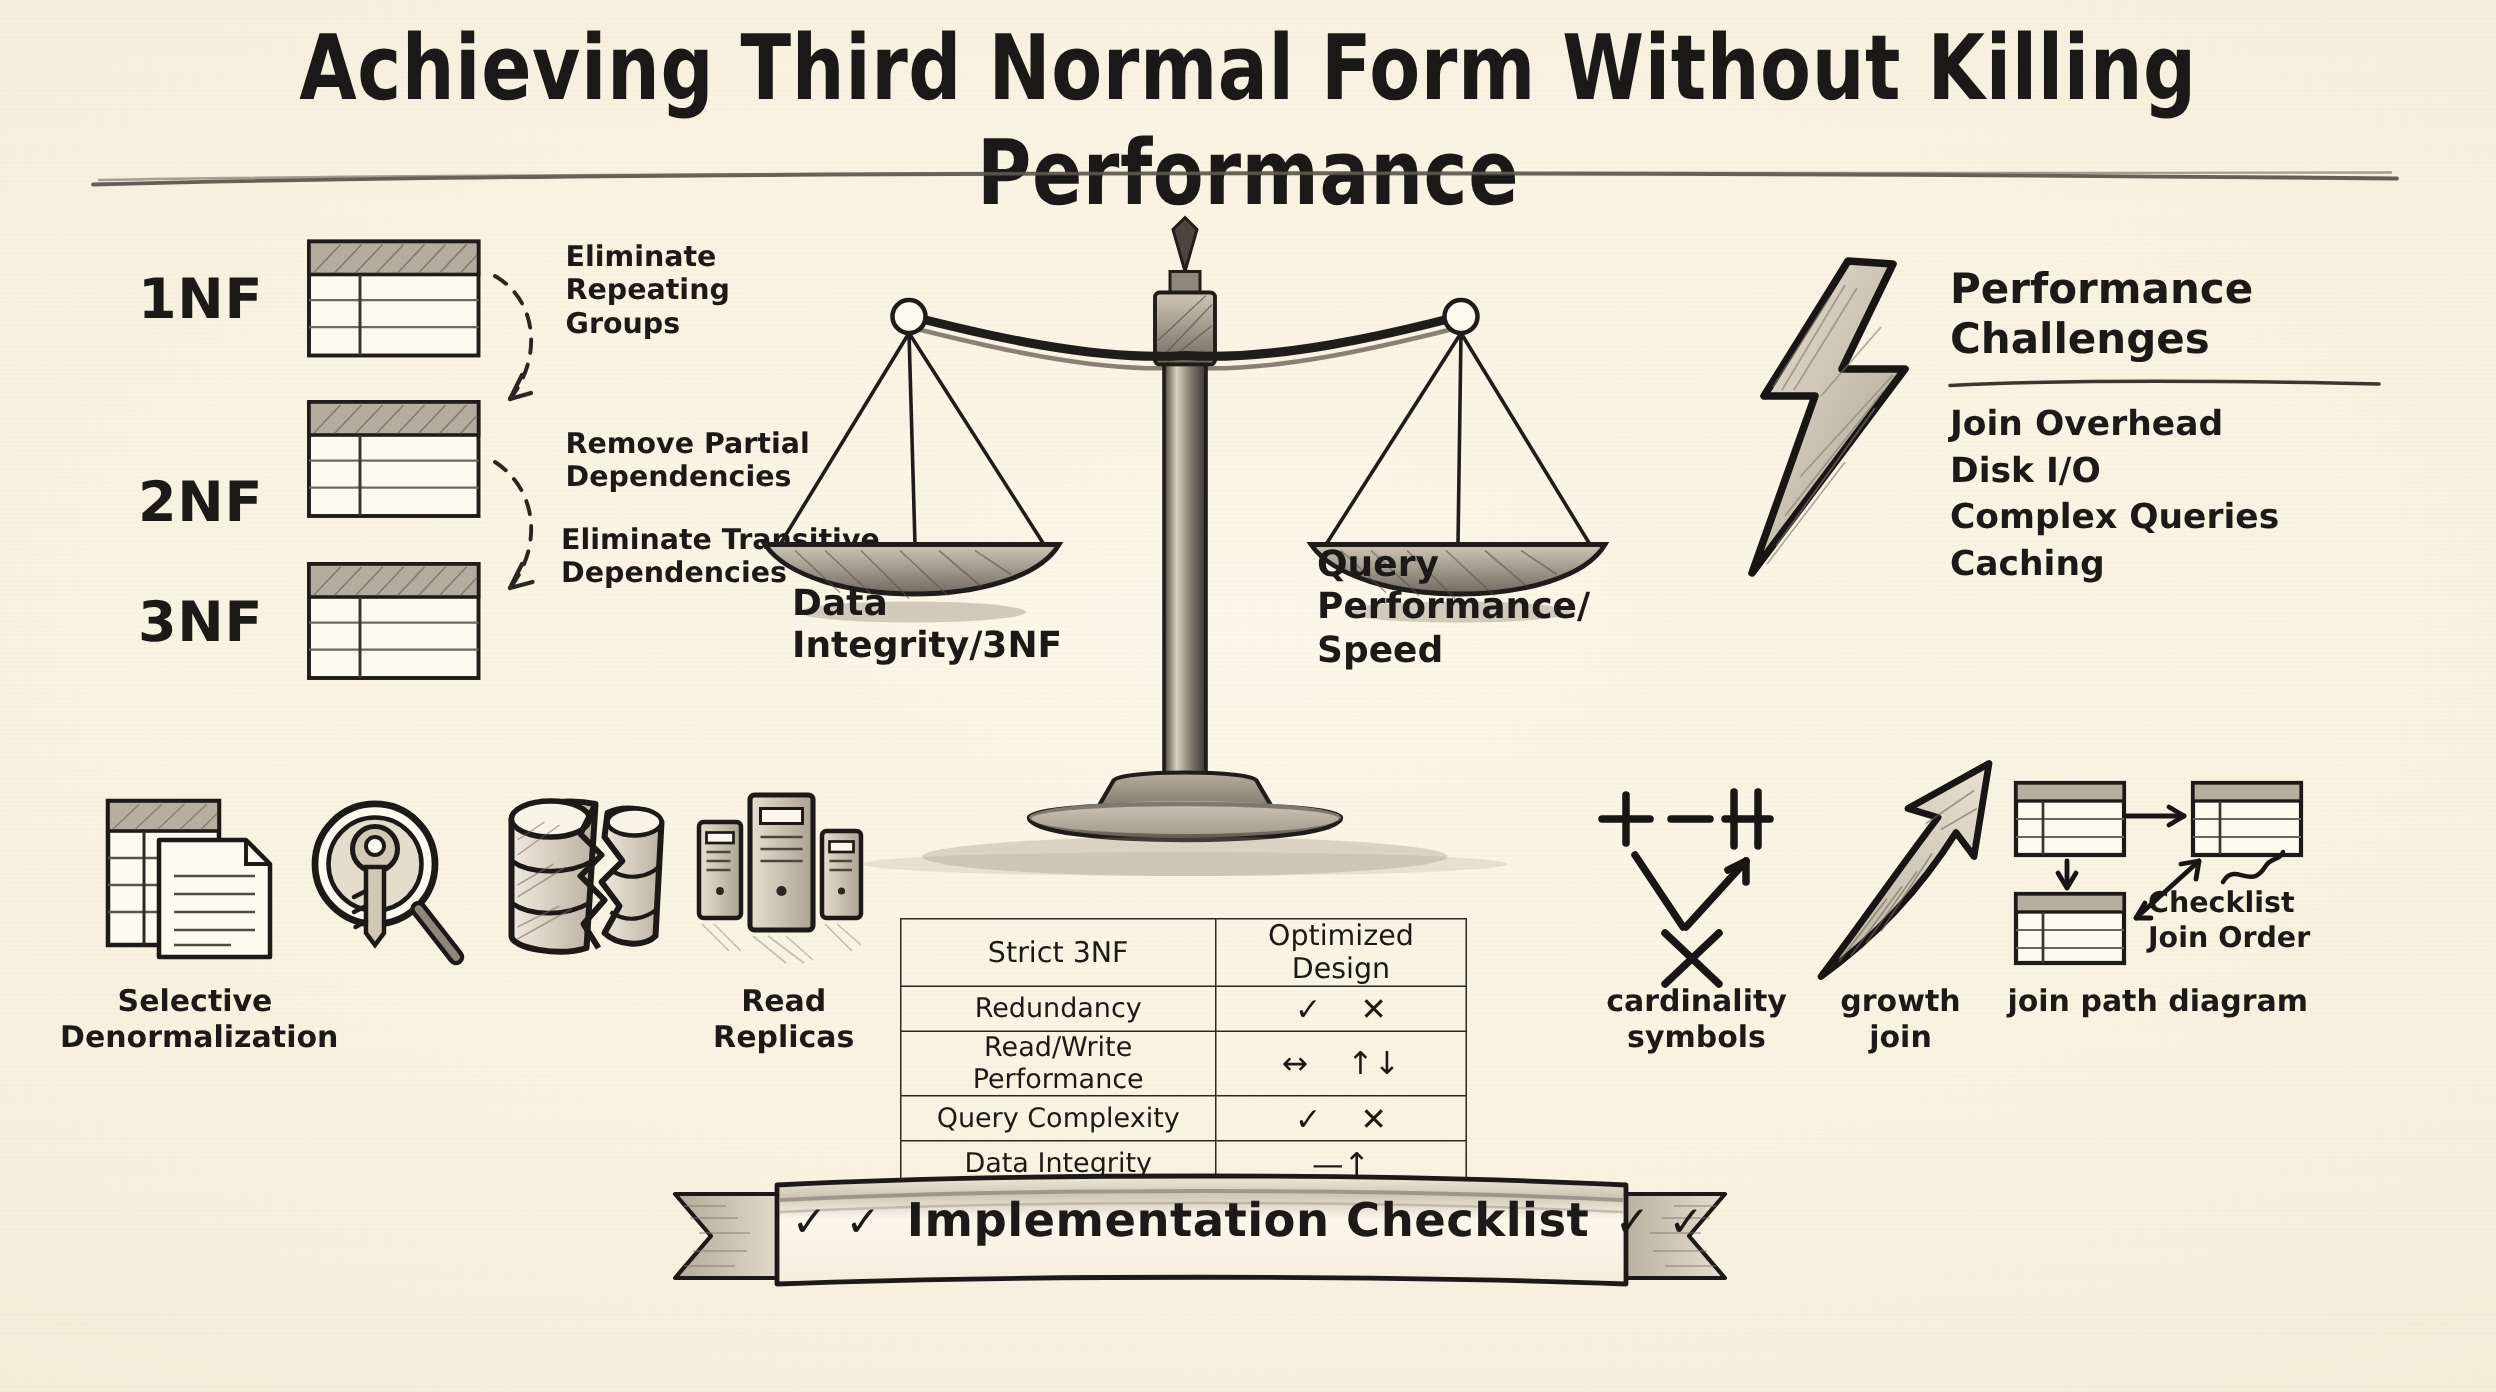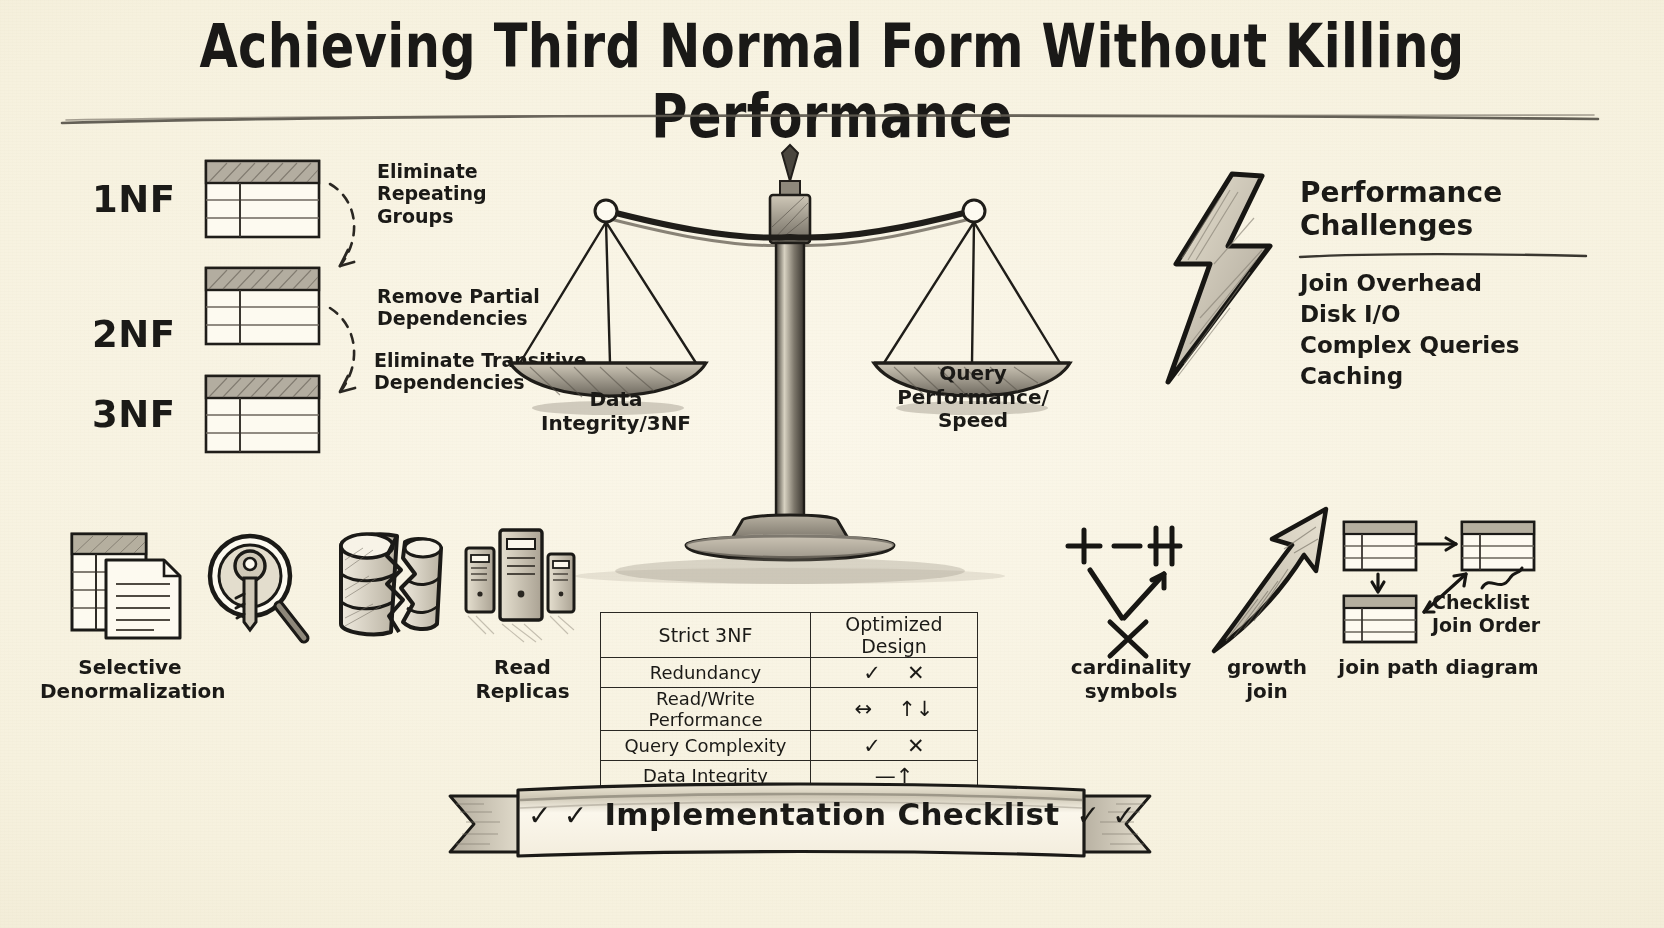--- a/index.html
+++ b/index.html
@@ -51,21 +51,21 @@
   .lbl {
     position: absolute;
     color: #1b1a17;
     font-family: "DejaVu Sans", sans-serif;
     line-height: 1.18;
     white-space: pre;
   }
 
   .nf-tag { font-size: 37px; font-weight: 700; letter-spacing: .5px; }
   .step-note { font-size: 19px; font-weight: 600; }
-  .pan-label { font-size: 20px; font-weight: 600; text-align: center; }
+  .pan-label { font-size: 24px; font-weight: 600; text-align: left; }
   .chal-title { font-size: 28px; font-weight: 700; }
   .chal-item { font-size: 23px; font-weight: 700; }
   .tool-cap { font-size: 20px; font-weight: 600; text-align: center; line-height: 1.22; }
   .sym-cap { font-size: 20px; font-weight: 600; text-align: center; line-height: 1.22; }
   .join-note { font-size: 19px; font-weight: 600; line-height: 1.2; }
 
   
   #cmp-table {
     position: absolute; left: 600px; top: 612px;
     width: 378px; height: 152px;

